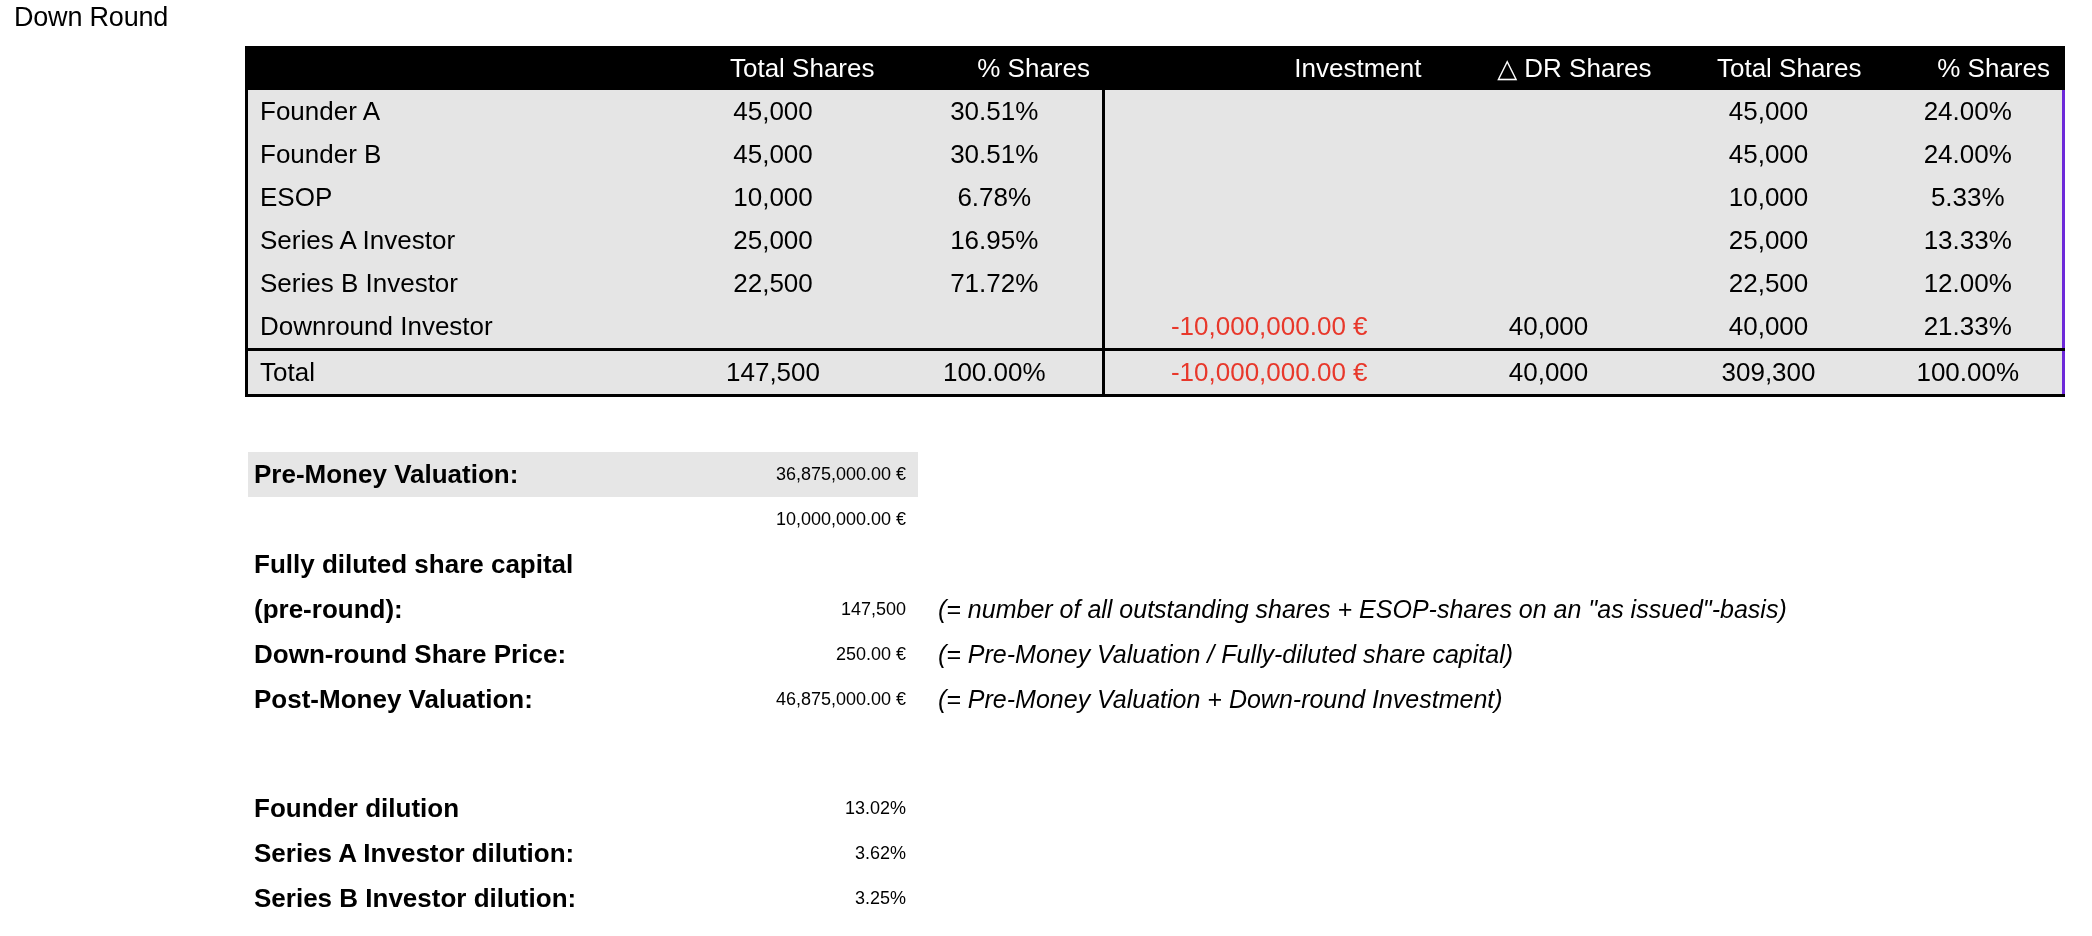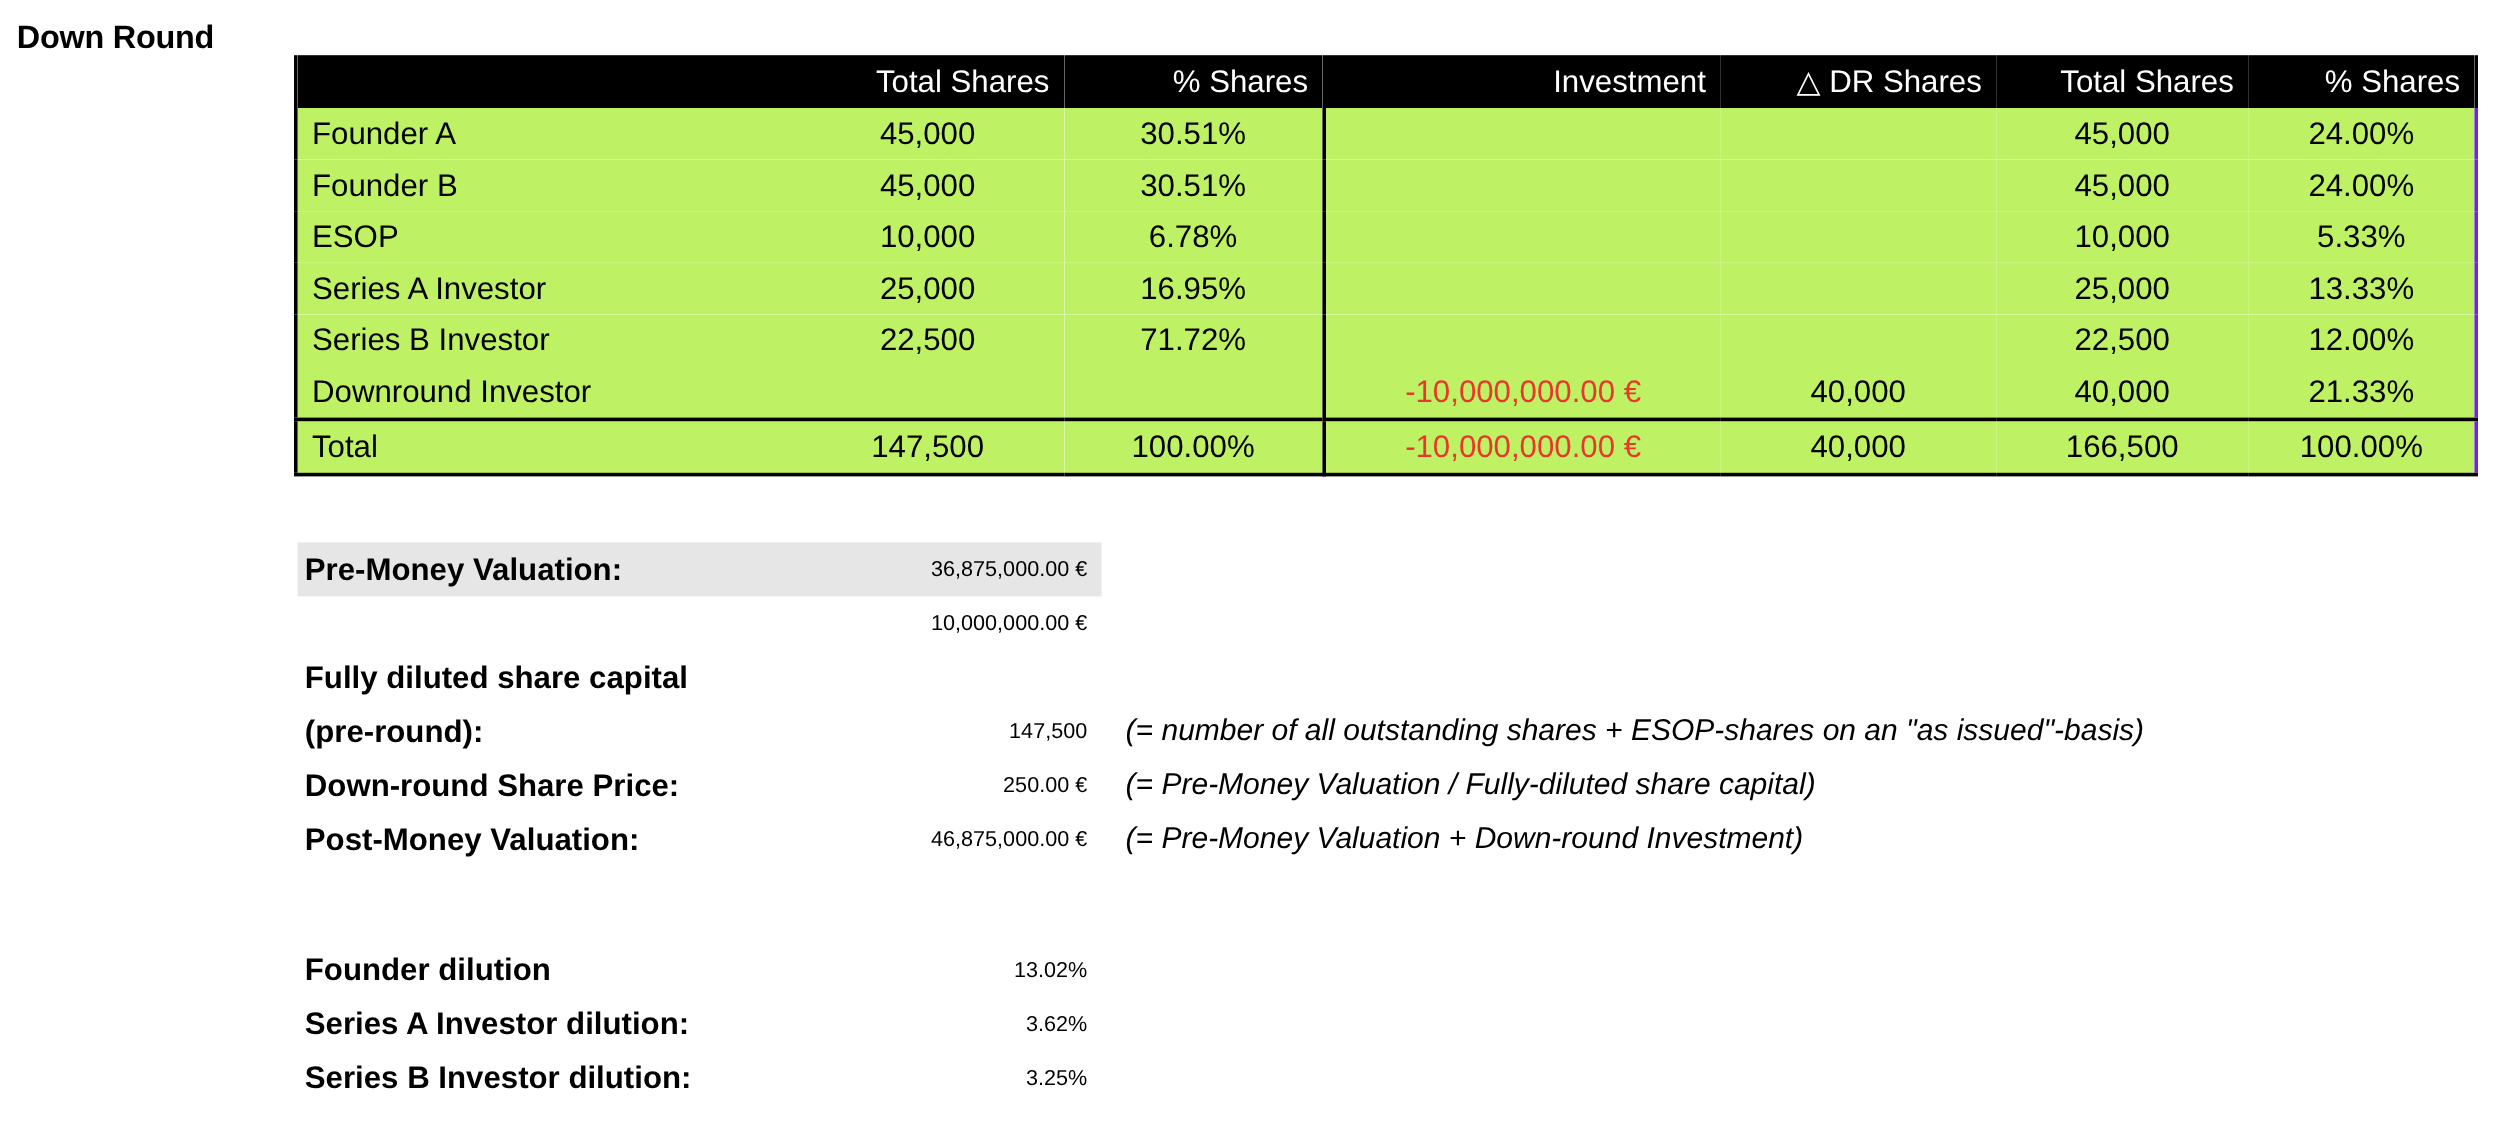--- a/index.html
+++ b/index.html
@@ -13,23 +13,23 @@
     font-family: "Liberation Sans", sans-serif;
     color: #000000;
     overflow: hidden;
     position: relative;
   }
 
   
   #page-title {
     position: absolute;
     left: 14px;
-    top: 16px;
+    top: 2px;
     font-size: 27px;
-    font-weight: bold;
+    font-weight: normal;
     letter-spacing: -0.2px;
     white-space: nowrap;
   }
 
   
   #captable-wrap {
     position: absolute;
     left: 245px;
     top: 46px;
     width: 1817px;
@@ -64,21 +64,21 @@
     color: #ffffff;
     font-weight: normal;
     font-size: 26px;
     text-align: right;
     height: 44px;
     line-height: 44px;
   }
   table.captable thead th.blank { text-align: left; }
 
   
-  table.captable tbody td { background: #bef264; }
+  table.captable tbody td { background: #e5e5e5; }
   table.captable td.name { text-align: left; }
   table.captable td.num  { text-align: center; }
 
   
   table.captable { border-left: 3px solid #000; border-right: 3px solid #6d28d9; }
   table.captable thead th:first-child { border-left: 3px solid #000; }
   table.captable thead th:last-child  { border-right: 3px solid #000; }
 
   
   table.captable .div-left  { border-right: 3px solid #000000; }
@@ -223,21 +223,21 @@
         <td class="num">40,000</td>
         <td class="num">40,000</td>
         <td class="num">21.33%</td>
       </tr>
       <tr class="total-row">
         <td class="name">Total</td>
         <td class="num">147,500</td>
         <td class="num div-left">100.00%</td>
         <td class="num neg">-10,000,000.00 €</td>
         <td class="num">40,000</td>
-        <td class="num">166,500</td>
+        <td class="num">309,300</td>
         <td class="num">100.00%</td>
       </tr>
     </tbody>
   </table>
 </div>
 
 <div id="summary">
 
   <div class="sum-row hl">
     <span class="sum-value">36,875,000.00 €</span>

